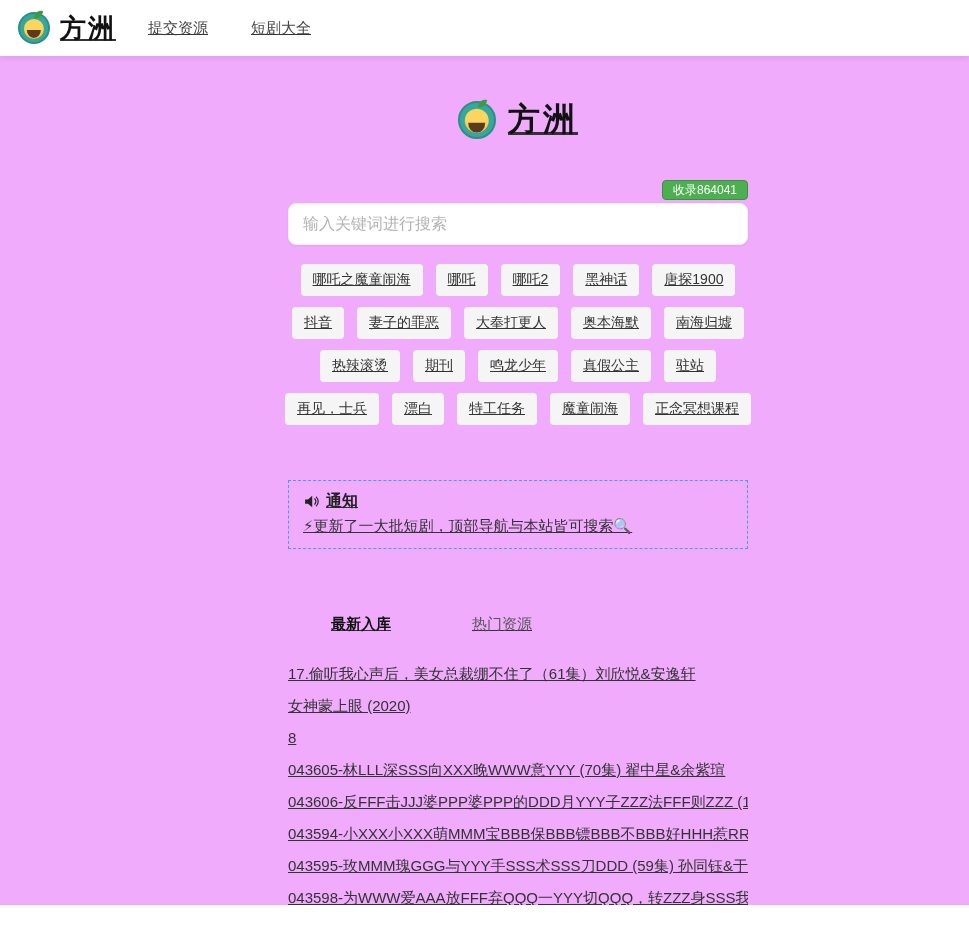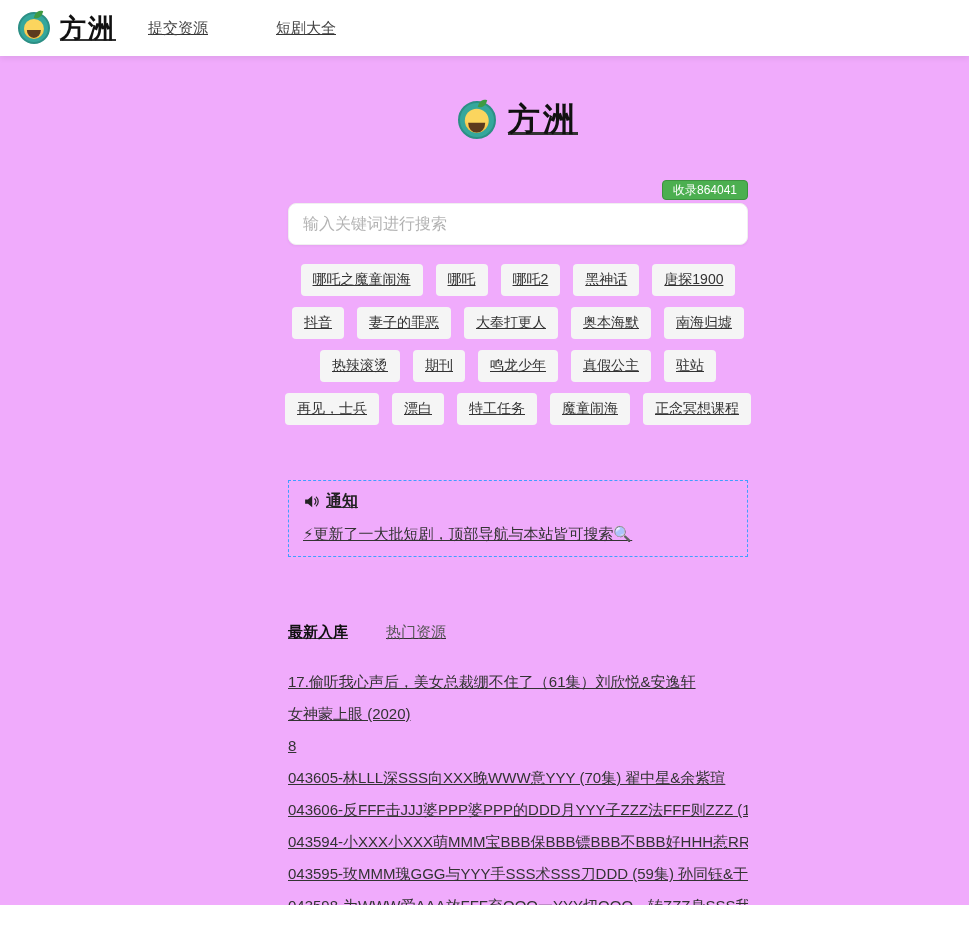--- a/index.html
+++ b/index.html
@@ -11,21 +11,21 @@
 
   
   .navbar {
     height:56px; display:flex; align-items:center;
     padding:0 18px; background:#fff;
     box-shadow:0 2px 6px rgba(0,0,0,0.08);
     position:relative; z-index:5;
   }
   .brand { display:flex; align-items:center; gap:10px; cursor:pointer; }
   .brand-title { font-size:26px; font-weight:bold; color:#111; letter-spacing:2px; }
-  .nav-links { display:flex; align-items:center; margin-left:32px; gap:68px; }
+  .nav-links { display:flex; align-items:center; margin-left:32px; gap:43px; }
   .nav-link { font-size:15px; color:#444; cursor:pointer; }
 
   
   .avatar { border-radius:50%; background:#35a79c; border:2px solid #2c8f85; position:relative; flex:0 0 auto; }
   .avatar.small { width:32px; height:32px; }
   .avatar.big { width:38px; height:38px; }
   .avatar .face {
     position:absolute; left:50%; top:52%; transform:translate(-50%,-50%);
     width:72%; height:72%; border-radius:50%;
     background:radial-gradient(circle at 50% 35%, #fbd55e 0 55%, #f5a623 100%);
@@ -73,25 +73,25 @@
     padding:7px 12px; border-radius:4px; cursor:pointer; white-space:nowrap;
   }
 
   
   .notice {
     margin-top:55px; border:1px dashed #409eff; border-radius:0;
     padding:10px 14px 12px;
   }
   .notice-head { display:flex; align-items:center; gap:6px; }
   .notice-title { font-size:16px; font-weight:bold; color:#222; }
-  .notice-body { font-size:15px; color:#333; margin-top:13px; }
+  .notice-body { font-size:15px; color:#333; margin-top:5px; }
 
   
   .tabs { display:flex; gap:38px; margin-top:66px; }
-  .tab { font-size:15px; color:#555; cursor:pointer; }
+  .tab { font-size:15px; color:#555; cursor:pointer;margin-left:43px; }
   .tab.active { font-weight:bold; color:#111; }
 
   
   .list { margin-top:24px; }
   .list-item {
     font-size:15px; color:#333; padding:7px 0; line-height:1.2;
     white-space:nowrap; overflow:hidden; cursor:pointer;
   }
 </style>
 </head>

